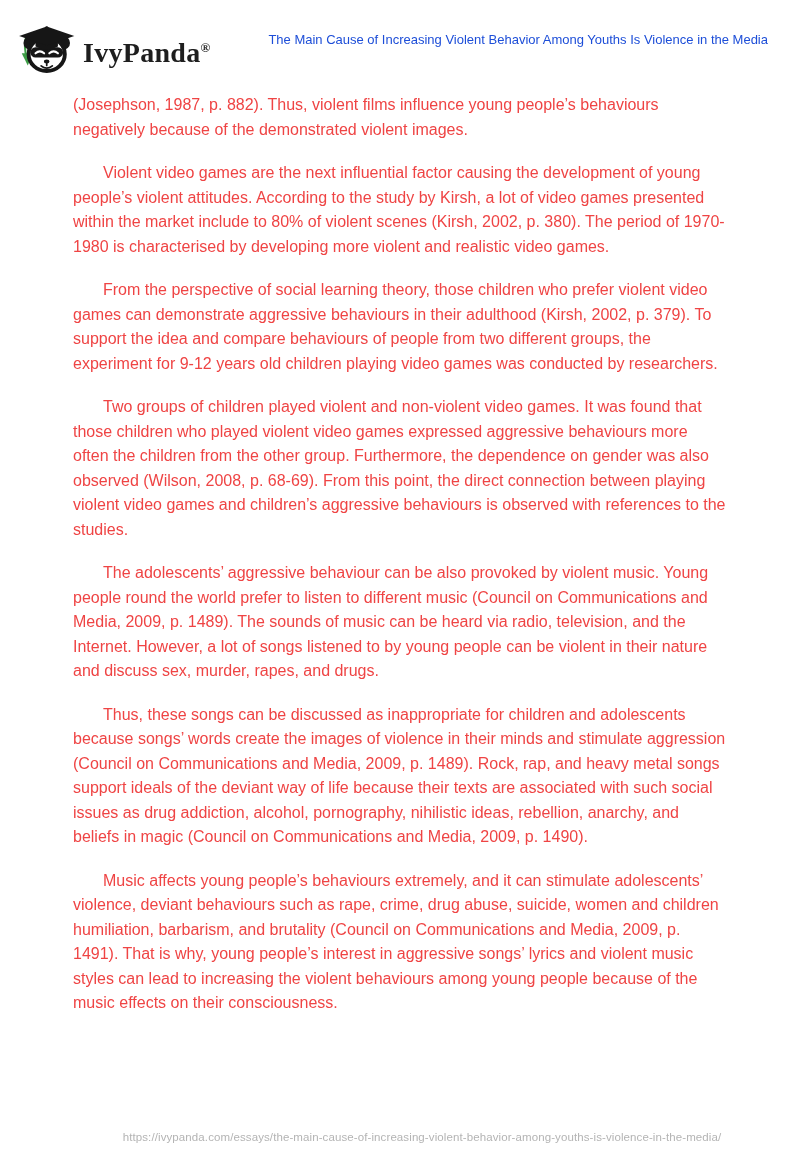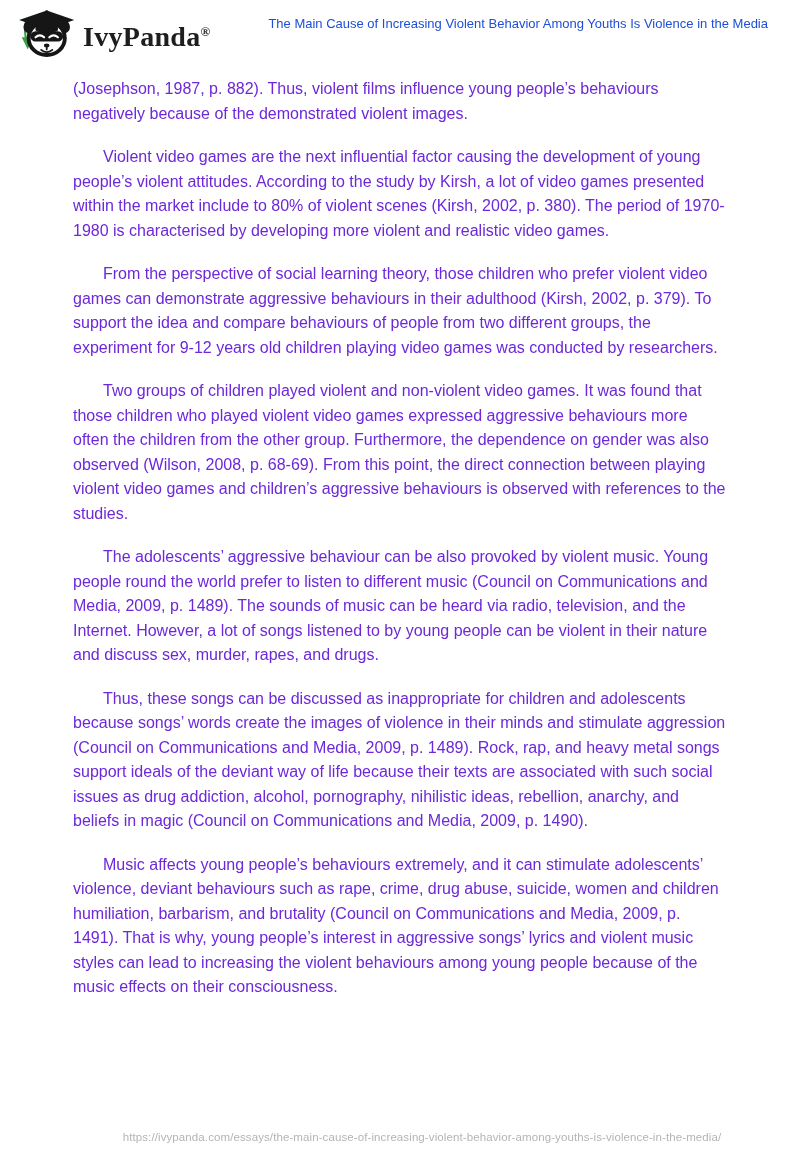--- a/index.html
+++ b/index.html
@@ -9,21 +9,21 @@
     background: #ffffff;
     position: relative;
     overflow: hidden;
     font-family: "Liberation Sans", sans-serif;
   }
   
   .header {
     display: flex;
     justify-content: space-between;
     align-items: flex-start;
-    padding: 8px 32px 0 14px;
+    padding: 24px 32px 0 14px;
     height: 52px;
   }
   .logo {
     display: flex;
     align-items: center;
     gap: 7px;
   }
   .logo-mark { width: 62px; height: 50px; display: block; }
   .logo-wordmark {
     font-family: "Liberation Serif", serif;
@@ -46,21 +46,21 @@
     white-space: nowrap;
   }
   
   .essay {
     margin: 0 73px;
   }
   .essay p {
     margin: 19px 0 0 0;
     font-size: 16px;
     line-height: 24.5px;
-    color: #6d28d9;
+    color: #ef4444;
     text-indent: 30px;
   }
   .essay p.first {
     margin-top: 17px;
     text-indent: 0;
   }
   
   .footer {
     position: absolute;
     left: 0;

